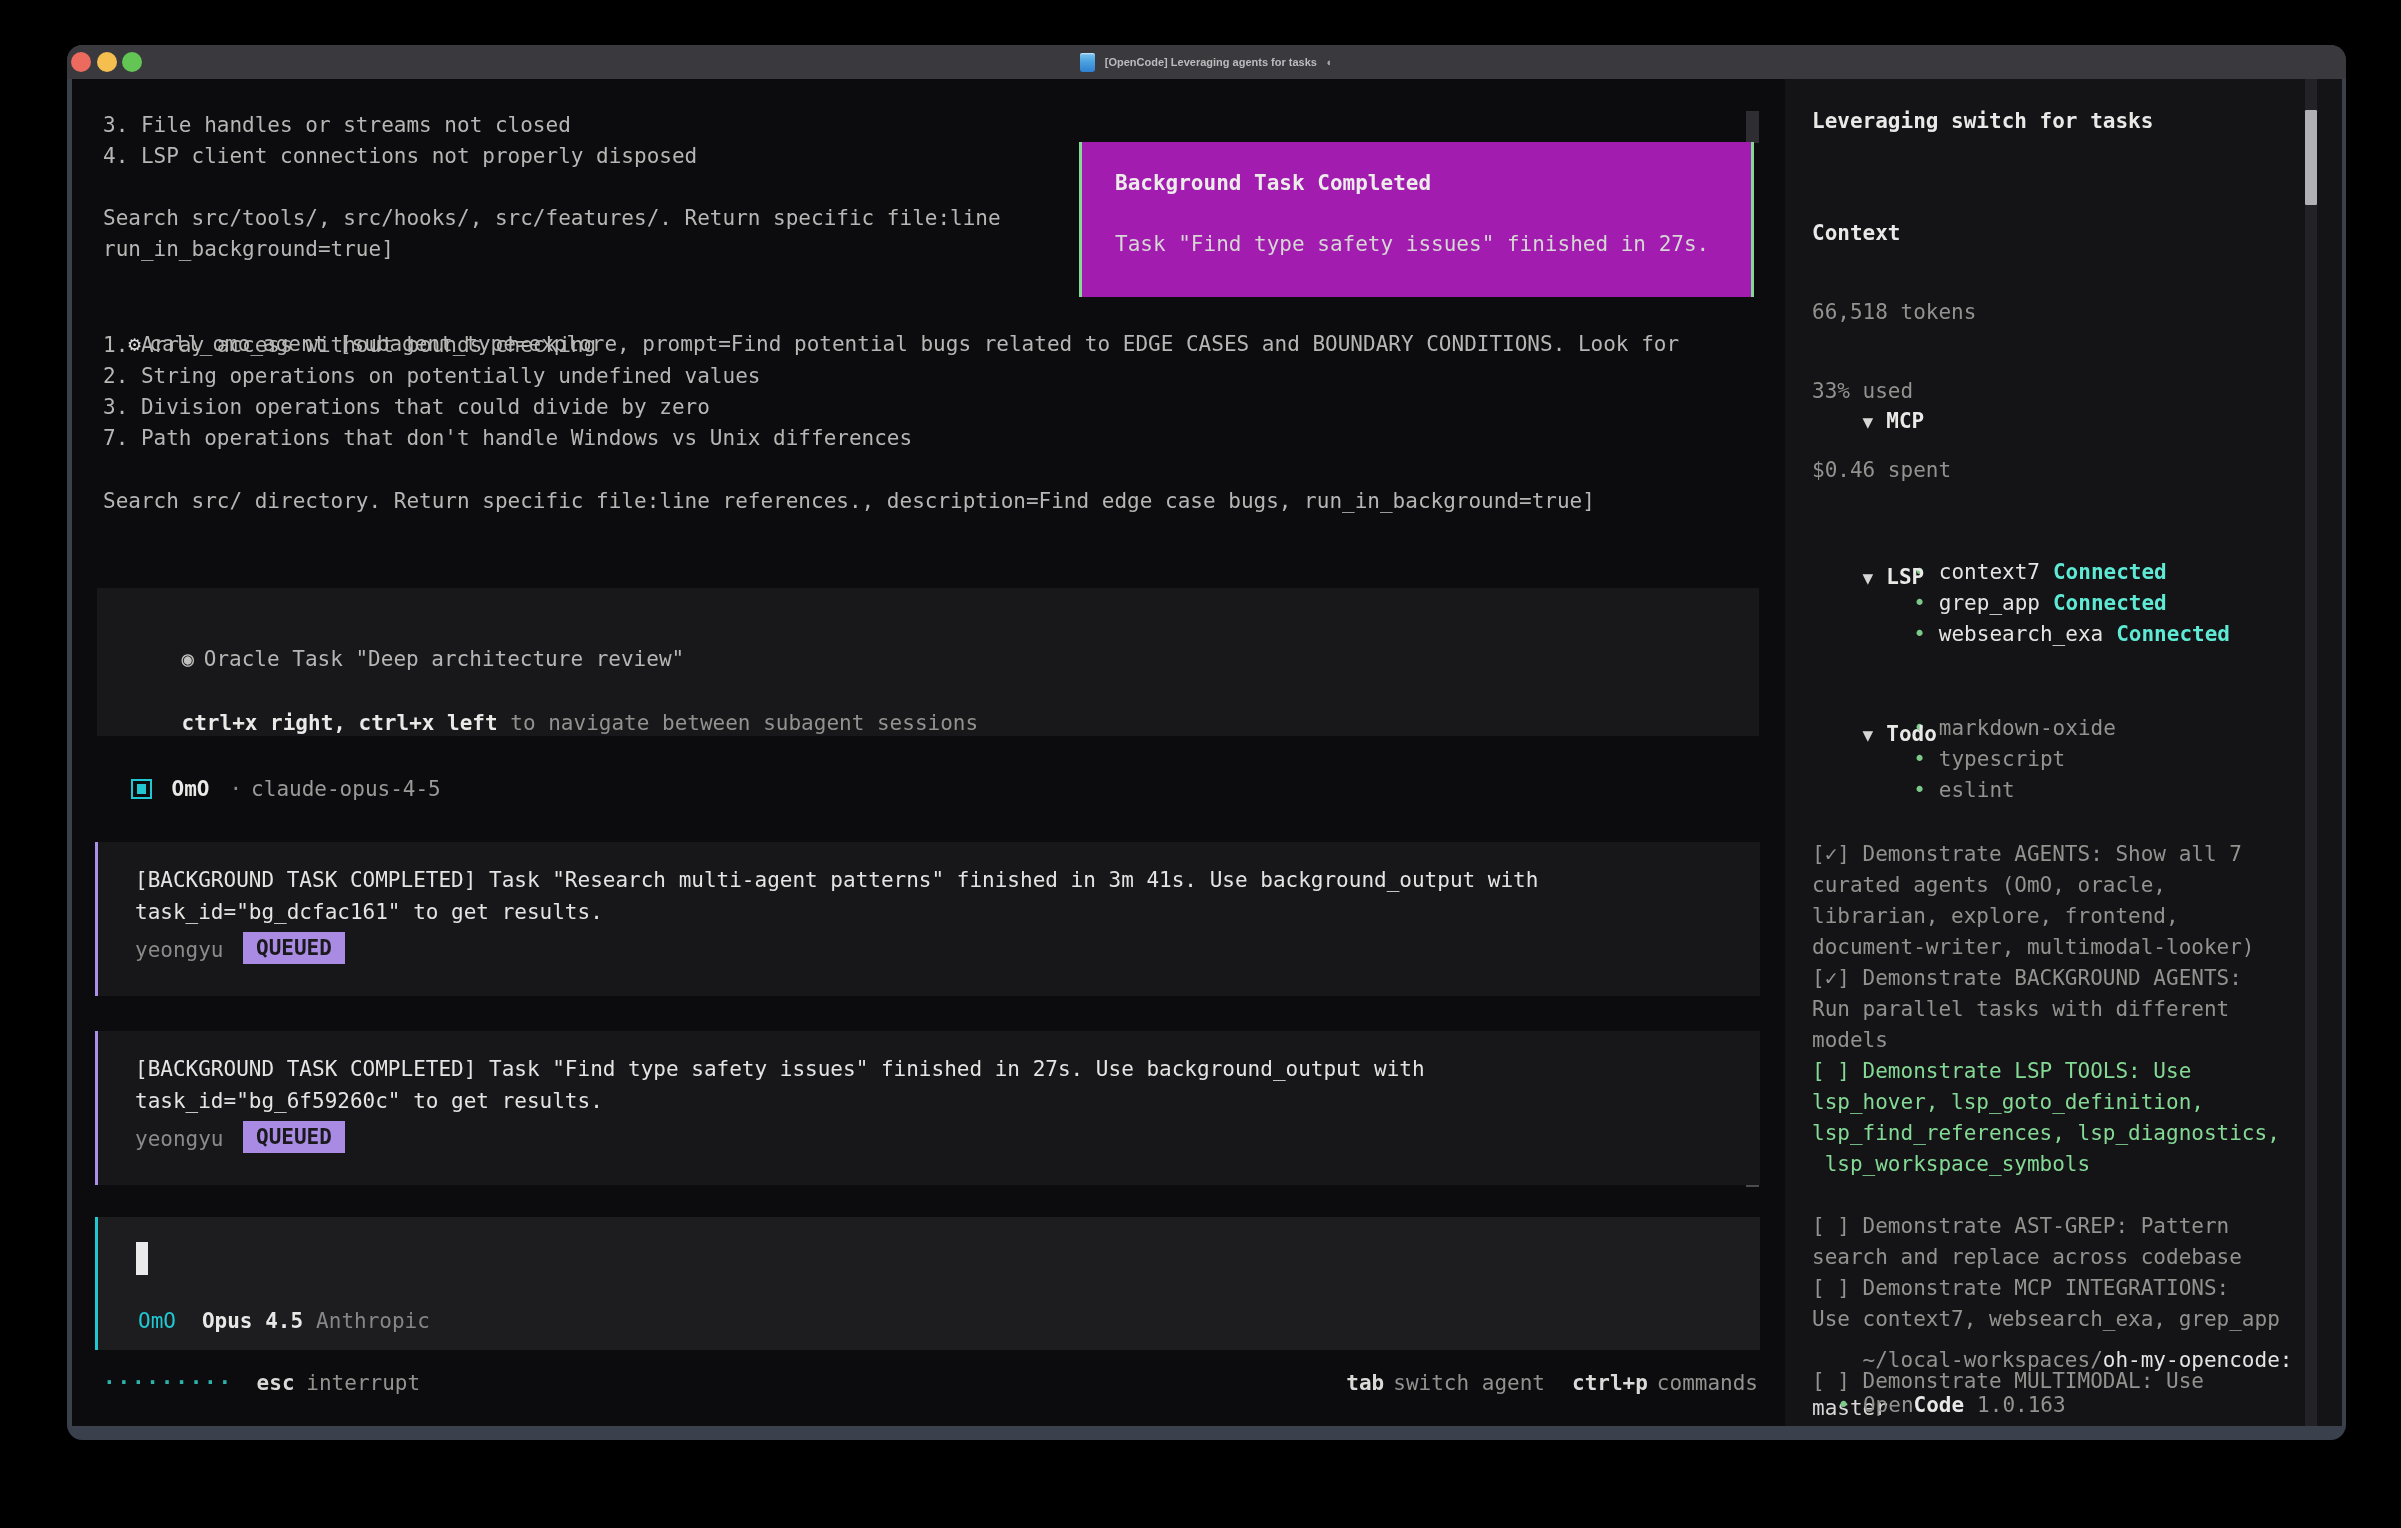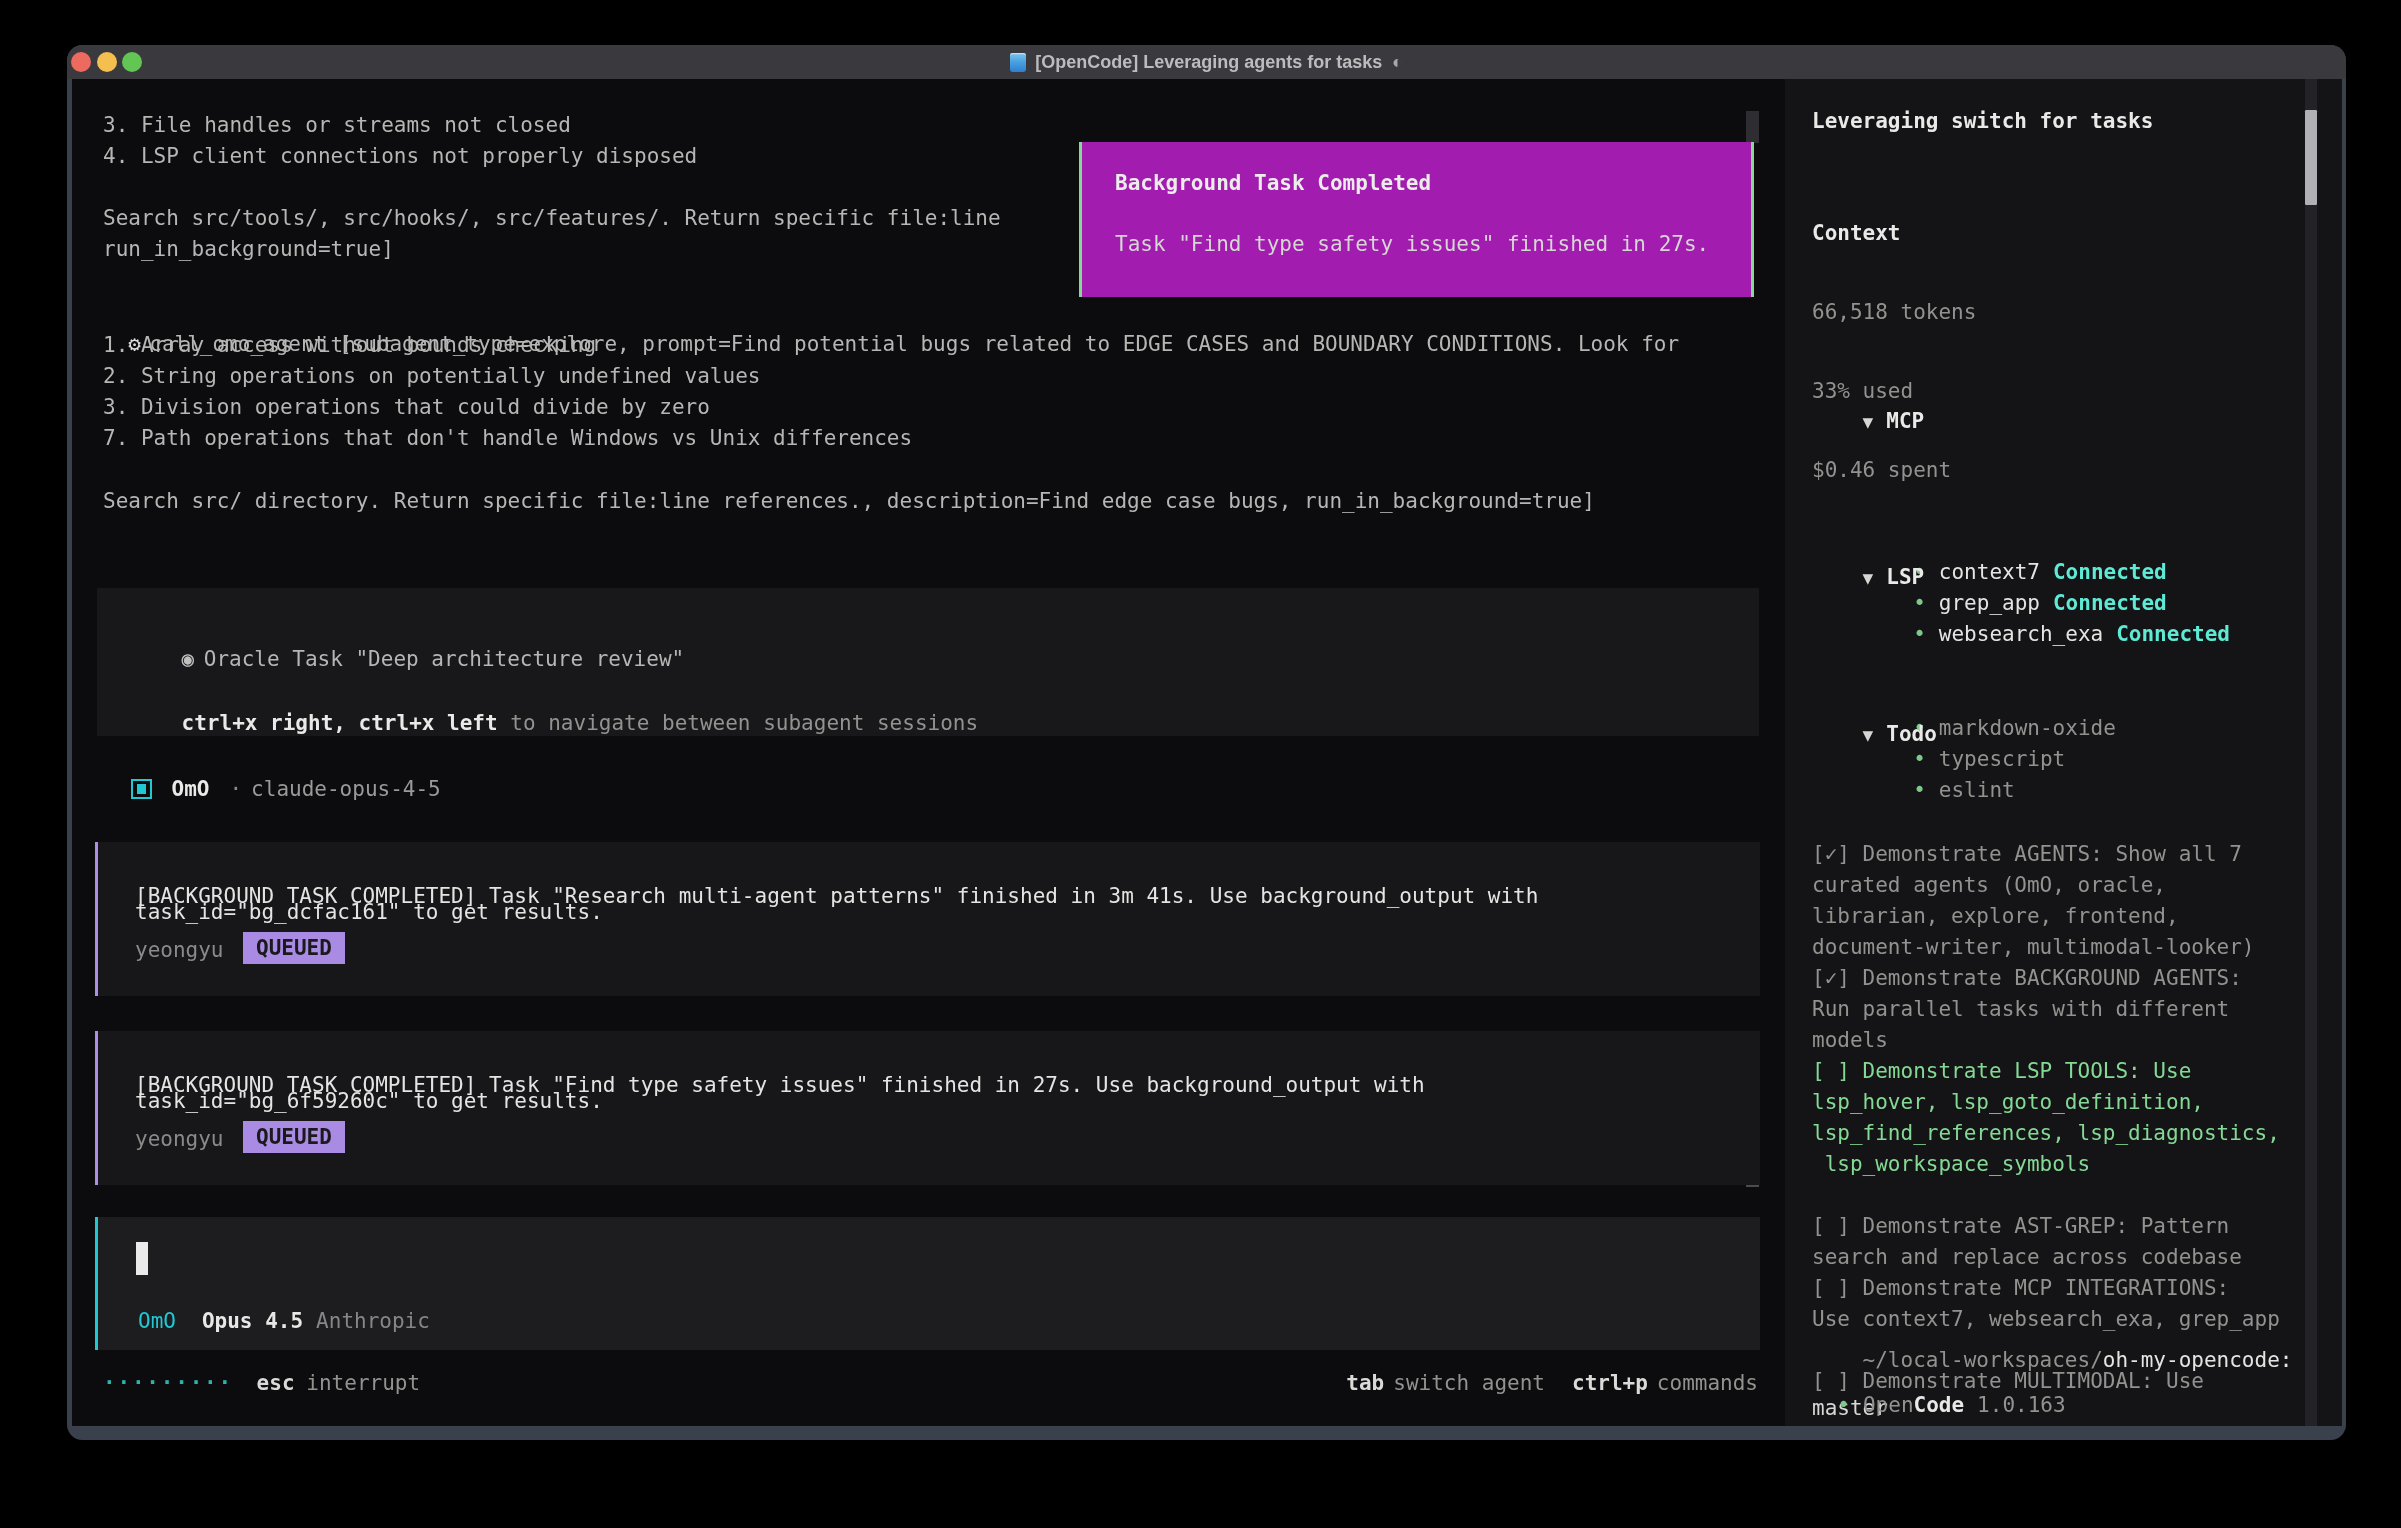--- a/index.html
+++ b/index.html
@@ -9,21 +9,21 @@
   .nowrap{white-space:pre;}
   
   .window{left:67px;top:45px;width:2279px;height:1395px;background:#3b414c;border-radius:15.4px;}
   .titlebar{left:67px;top:45px;width:2279px;height:34px;background:#3a3a3e;
             border-radius:15.4px 15.4px 0 0;display:flex;align-items:center;justify-content:center;}
   .tl{position:absolute;top:52px;width:20px;height:20px;border-radius:50%;}
   .tl.red{left:71px;background:#ec6a5e;}
   .tl.yellow{left:97px;background:#f5bf4f;}
   .tl.green{left:122px;background:#62c554;}
   .titlegroup{display:flex;align-items:center;gap:9.5px;
-              font-family:"Liberation Sans","DejaVu Sans",sans-serif;font-size:18px;font-weight:bold;color:#bcbcbe;}
+              font-family:"Liberation Sans","DejaVu Sans",sans-serif;font-size:11px;font-weight:bold;color:#bcbcbe;}
   .docicon{width:15.4px;height:19px;border-radius:2.4px;background:linear-gradient(180deg,#7fc4f0 0%,#4aa3e0 45%,#2f7fd0 100%);
            box-shadow:inset 0 1.2px 0 rgba(255,255,255,.5);}
   .title-suffix{color:#a8a8aa;font-weight:normal;}
   .terminal{left:72px;top:79px;width:2269px;height:1347px;background:#0c0c0e;}
   .sidebar{left:1785px;top:79px;width:557px;height:1347px;background:#141417;}
   
   .m-thumb-a{left:1746px;top:111px;width:13px;height:32px;background:#2e2e32;}
   .m-thumb-b{left:1746px;top:1157px;width:13px;height:29.5px;background:#4c4c50;}
   .s-track{left:2305px;top:79px;width:11.8px;height:1347px;background:#232327;}
   .s-thumb{left:2305px;top:110px;width:11.8px;height:95px;background:#b0b0b5;border-radius:1.2px;}
@@ -44,21 +44,21 @@
   .kbd{color:#e9e9e7;font-weight:bold;}
   
   .agentline{left:131px;top:776px;height:26px;display:flex;align-items:center;}
   .chk{width:16.5px;height:16.5px;border:2.4px solid #21c8d2;display:flex;align-items:center;justify-content:center;}
   .chk .in{width:9.5px;height:9.5px;background:#21c8d2;}
   .agentline .nm{margin-left:20px;font-weight:bold;color:#e9e9e7;}
   .agentline .sep{margin-left:20px;color:#8a8a88;}
   .agentline .md{margin-left:9px;color:#9a9a98;}
   
   .taskbox{width:1662px;height:154px;background:#17171a;border-left:3.5px solid #ab8fe8;}
-  .taskbox .l1{position:absolute;left:37px;top:39px;line-height:31px;white-space:pre;color:#e4e4e2;}
+  .taskbox .l1{position:absolute;left:37px;top:23px;line-height:31px;white-space:pre;color:#e4e4e2;}
   .taskbox .l2{position:absolute;left:37px;top:55px;line-height:31px;white-space:pre;color:#e4e4e2;}
   .taskbox .usr{position:absolute;left:37px;top:92px;line-height:32px;color:#8a8a88;}
   .taskbox .badge{position:absolute;left:145px;top:90px;height:32px;line-height:32px;padding:0 13px;
                   background:#a98be4;color:#1a1a1c;font-weight:bold;}
   
   .inputbox{left:95px;top:1217px;width:1662px;height:133px;background:#1d1d20;border-left:3.5px solid #21c8d2;}
   .cursor{position:absolute;left:38px;top:25.4px;width:12.4px;height:33px;background:#eaeaea;}
   .inputfooter{position:absolute;left:40px;top:89px;height:31px;display:flex;align-items:center;line-height:31px;}
   .inputfooter .ag{color:#21c8d2;}
   .inputfooter .mo{margin-left:26px;color:#e8e8e6;font-weight:bold;}

